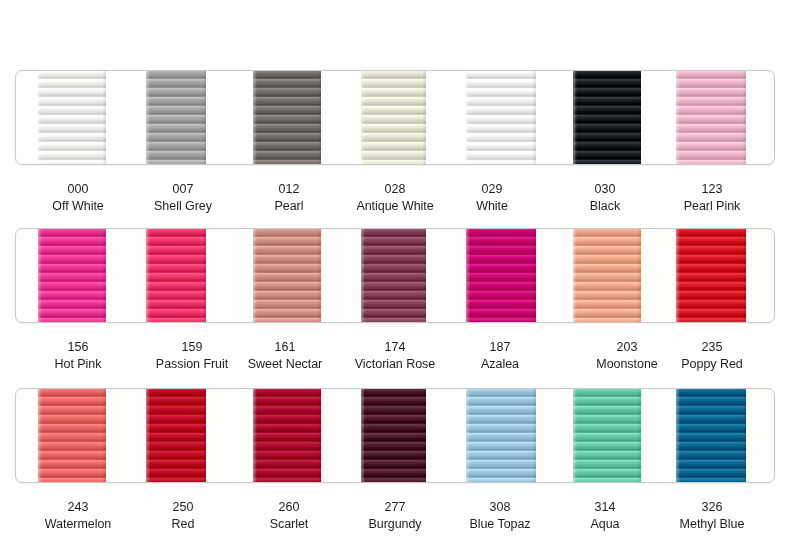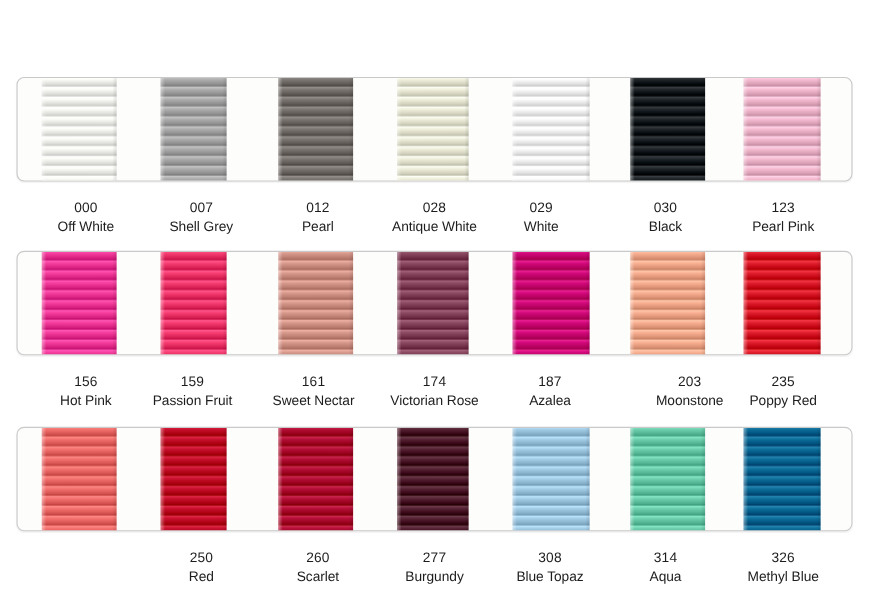--- a/index.html
+++ b/index.html
@@ -150,21 +150,21 @@
         <div class="ribbon" title="174 Victorian Rose" style="left: 345px; width: 65px; background: linear-gradient(rgb(167, 100, 125) 0%, rgb(141, 74, 99) 26%, rgb(111, 44, 69) 72%, rgb(89, 22, 47) 92%, rgb(167, 100, 125) 100%) 0% 0% / 100% 9px repeat;"></div>
         <div class="ribbon" title="187 Azalea" style="left: 450px; width: 70px; background: linear-gradient(rgb(237, 35, 150) 0%, rgb(211, 9, 124) 26%, rgb(181, 0, 94) 72%, rgb(159, 0, 72) 92%, rgb(237, 35, 150) 100%) 0% 0% / 100% 9px repeat;"></div>
         <div class="ribbon" title="203 Moonstone" style="left: 557px; width: 68px; background: linear-gradient(rgb(255, 202, 173) 0%, rgb(249, 176, 147) 26%, rgb(219, 146, 117) 72%, rgb(197, 124, 95) 92%, rgb(255, 202, 173) 100%) 0% 0% / 100% 9px repeat;"></div>
         <div class="ribbon" title="235 Poppy Red" style="left: 660px; width: 70px; background: linear-gradient(rgb(250, 58, 73) 0%, rgb(224, 32, 47) 26%, rgb(194, 2, 17) 72%, rgb(172, 0, 0) 92%, rgb(250, 58, 73) 100%) 0% 0% / 100% 9px repeat;"></div>
       </div>
       <div class="labels" style="top: 339px;">
         <div class="label" style="left: 78px;">
           <span class="code">156</span>
           <span class="name">Hot Pink</span>
         </div>
-        <div class="label" style="left: 175px;">
+        <div class="label" style="left: 192px;">
           <span class="code">159</span>
           <span class="name">Passion Fruit</span>
         </div>
         <div class="label" style="left: 285px;">
           <span class="code">161</span>
           <span class="name">Sweet Nectar</span>
         </div>
         <div class="label" style="left: 395px;">
           <span class="code">174</span>
           <span class="name">Victorian Rose</span>
@@ -187,20 +187,24 @@
       <div class="strip" style="top: 388px; height: 95px;">
         <div class="ribbon" title="243 Watermelon" style="left: 22px; width: 68px; background: linear-gradient(rgb(255, 140, 137) 0%, rgb(244, 114, 111) 26%, rgb(214, 84, 81) 72%, rgb(192, 62, 59) 92%, rgb(255, 140, 137) 100%) 0% 0% / 100% 9px repeat;"></div>
         <div class="ribbon" title="250 Red" style="left: 130px; width: 60px; background: linear-gradient(rgb(226, 42, 72) 0%, rgb(200, 16, 46) 26%, rgb(170, 0, 16) 72%, rgb(148, 0, 0) 92%, rgb(226, 42, 72) 100%) 0% 0% / 100% 9px repeat;"></div>
         <div class="ribbon" title="260 Scarlet" style="left: 237px; width: 68px; background: linear-gradient(rgb(207, 41, 82) 0%, rgb(181, 15, 56) 26%, rgb(151, 0, 26) 72%, rgb(129, 0, 4) 92%, rgb(207, 41, 82) 100%) 0% 0% / 100% 9px repeat;"></div>
         <div class="ribbon" title="277 Burgundy" style="left: 345px; width: 65px; background: linear-gradient(rgb(111, 61, 77) 0%, rgb(85, 35, 51) 26%, rgb(55, 5, 21) 72%, rgb(33, 0, 0) 92%, rgb(111, 61, 77) 100%) 0% 0% / 100% 9px repeat;"></div>
         <div class="ribbon" title="308 Blue Topaz" style="left: 450px; width: 70px; background: linear-gradient(rgb(190, 231, 255) 0%, rgb(164, 205, 232) 26%, rgb(134, 175, 202) 72%, rgb(112, 153, 180) 92%, rgb(190, 231, 255) 100%) 0% 0% / 100% 9px repeat;"></div>
         <div class="ribbon" title="314 Aqua" style="left: 557px; width: 68px; background: linear-gradient(rgb(136, 234, 200) 0%, rgb(110, 208, 174) 26%, rgb(80, 178, 144) 72%, rgb(58, 156, 122) 92%, rgb(136, 234, 200) 100%) 0% 0% / 100% 9px repeat;"></div>
         <div class="ribbon" title="326 Methyl Blue" style="left: 660px; width: 70px; background: linear-gradient(rgb(40, 137, 181) 0%, rgb(14, 111, 155) 26%, rgb(0, 81, 125) 72%, rgb(0, 59, 103) 92%, rgb(40, 137, 181) 100%) 0% 0% / 100% 9px repeat;"></div>
       </div>
       <div class="labels" style="top: 499px;">
+        <div class="label" style="left: 78px;">
+          <span class="code">243</span>
+          <span class="name">Watermelon</span>
+        </div>
         <div class="label" style="left: 183px;">
           <span class="code">250</span>
           <span class="name">Red</span>
         </div>
         <div class="label" style="left: 289px;">
           <span class="code">260</span>
           <span class="name">Scarlet</span>
         </div>
         <div class="label" style="left: 395px; text-align: center;">
           <span class="code">277</span>

